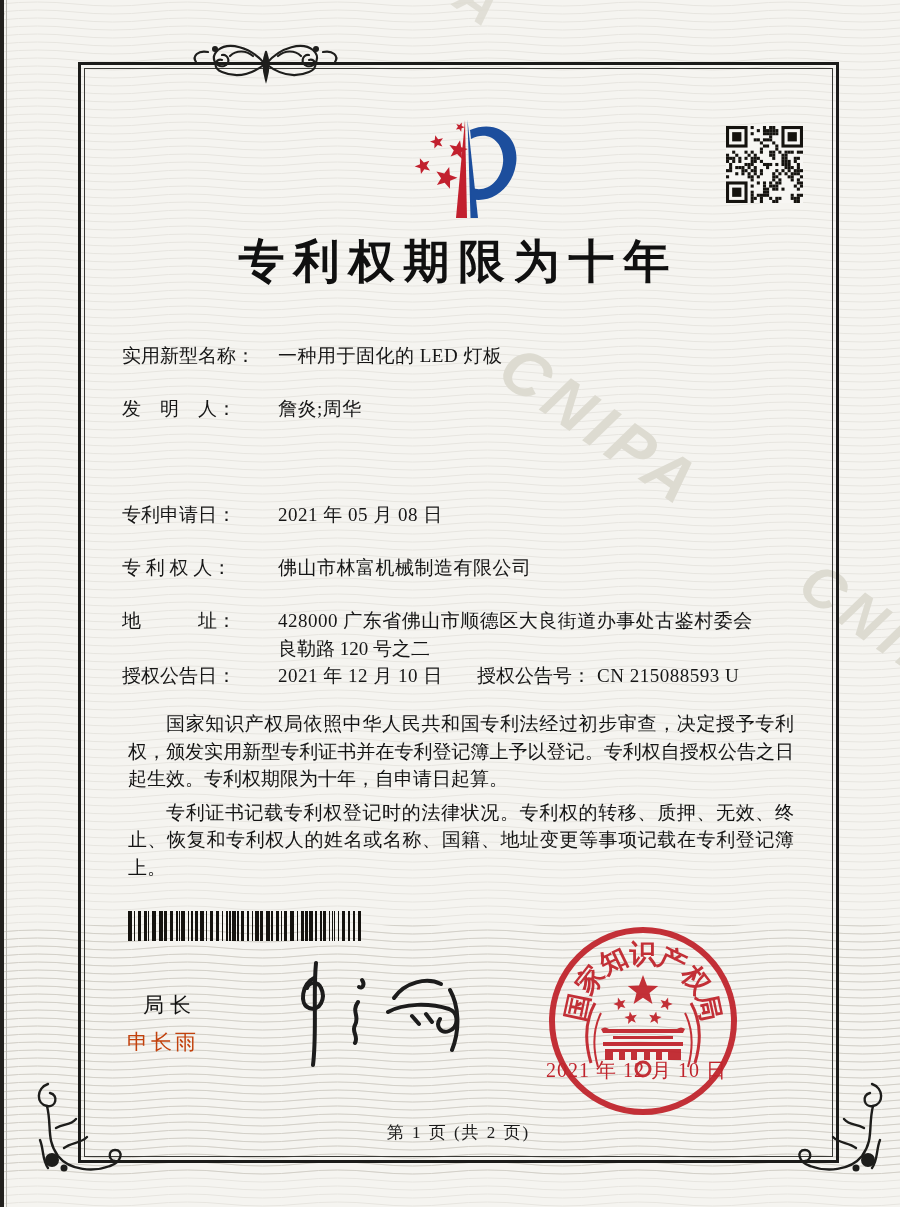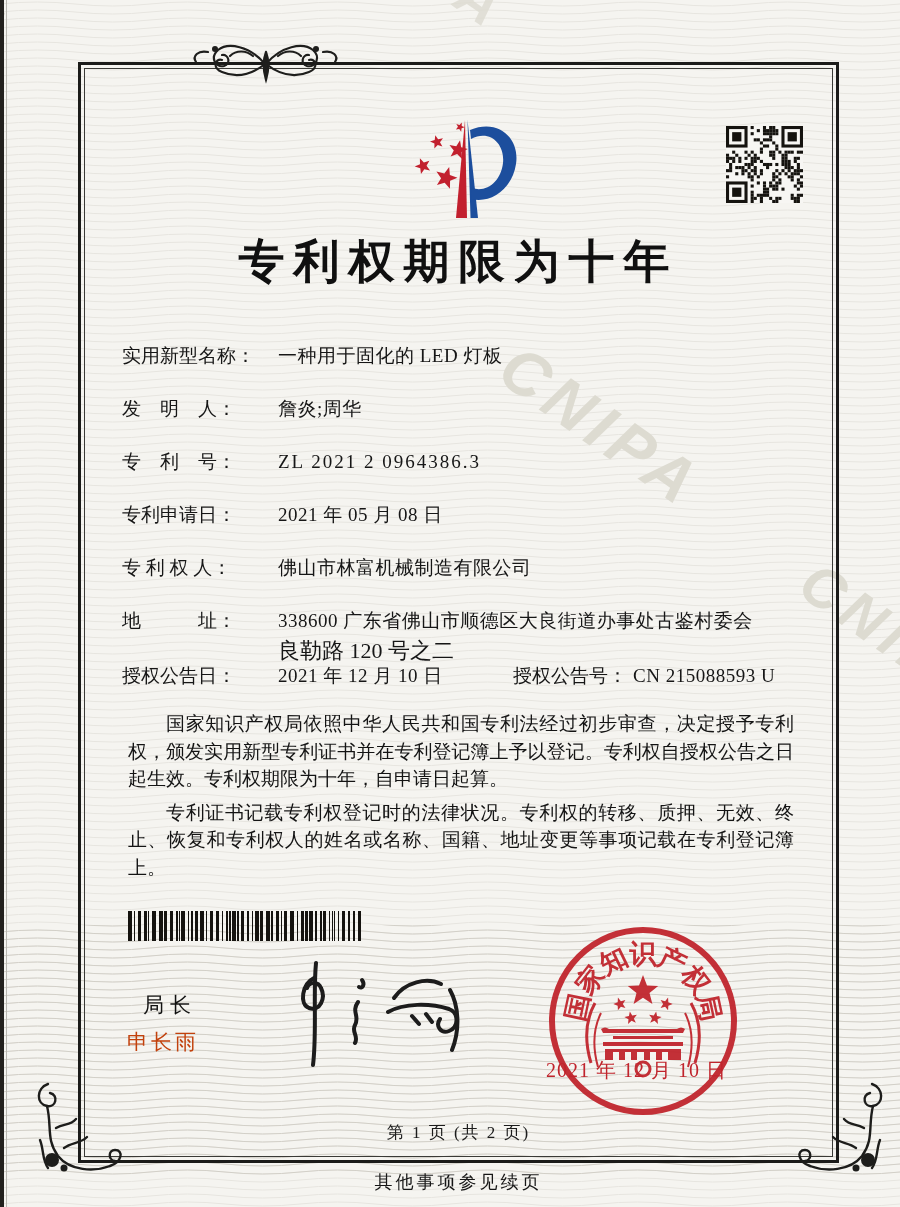--- a/index.html
+++ b/index.html
@@ -27,23 +27,23 @@
 
   .abs{position:absolute;z-index:5;}
   .cert-no{left:122px;top:116px;font-size:19px;letter-spacing:1.5px;color:#151515;}
   .logo{left:386px;top:112px;}
   .qr{left:726px;top:126px;}
   .doc-title{left:78px;top:231px;width:761px;text-align:center;font-size:46px;font-weight:bold;
              letter-spacing:9px;color:#101010;}
   .field{left:122px;font-size:19px;color:#161616;white-space:nowrap;}
   .flabel{display:inline-block;width:156px;}
   .fvalue{letter-spacing:.5px;}
-  .addr2{left:278px;font-size:22px;color:#161616;}
+  .addr2{left:278px;font-size:19px;color:#161616;}
   .grant-no{left:477px;font-size:19px;color:#161616;white-space:nowrap;}
-  .grant-no .flabel{width:auto;margin-right:6px;margin-left:36px;}
+  .grant-no .flabel{width:auto;margin-right:6px;}
   .body-text{left:122px;top:704px;width:678px;font-size:19px;line-height:27.5px;
              text-align:justify;color:#141414;z-index:5;}
   .body-text p{margin:6px;text-indent:2em;}
   .barcode{left:128px;top:911px;}
   .sig-title{left:143px;top:991px;font-size:21px;letter-spacing:6px;color:#111;}
   .sig-name{left:127px;top:1028px;font-size:21px;letter-spacing:3px;color:#c2410c;}
   .signature{left:252px;top:958px;z-index:5;}
   .seal{left:545px;top:923px;z-index:5;opacity:.94;}
   .seal-date{left:546px;top:1057px;font-size:20px;color:#c0242c;letter-spacing:1px;z-index:6;}
   .page-no{left:78px;top:1121px;width:761px;text-align:center;font-size:17px;color:#1c1c1c;letter-spacing:2px;}
@@ -336,31 +336,28 @@
   </svg>
 
   <div class="abs doc-title">专利权期限为十年</div>
 
   <div class="abs field" style="top:343px">
     <span class="flabel">实用新型名称：</span><span class="fvalue">一种用于固化的 LED 灯板</span>
   </div>
   <div class="abs field" style="top:396px">
     <span class="flabel">发　明　人：</span><span class="fvalue">詹炎;周华</span>
   </div>
-  <div class="abs field" style="top:449px">
-    <span class="flabel">专　利　号：</span><span class="fvalue" style="letter-spacing:2px">ZL 2021 2 0964386.3</span>
-  </div>
   <div class="abs field" style="top:502px">
     <span class="flabel">专利申请日：</span><span class="fvalue">2021 年 05 月 08 日</span>
   </div>
   <div class="abs field" style="top:555px">
     <span class="flabel">专 利 权 人：</span><span class="fvalue">佛山市林富机械制造有限公司</span>
   </div>
   <div class="abs field" style="top:608px">
-    <span class="flabel">地　　　址：</span><span class="fvalue">338600 广东省佛山市顺德区大良街道办事处古鉴村委会</span>
+    <span class="flabel">地　　　址：</span><span class="fvalue">428000 广东省佛山市顺德区大良街道办事处古鉴村委会</span>
   </div>
   <div class="abs addr2" style="top:636px">良勒路 120 号之二</div>
   <div class="abs field" style="top:663px">
     <span class="flabel">授权公告日：</span><span class="fvalue">2021 年 12 月 10 日</span>
   </div>
   <div class="abs grant-no" style="top:663px">
     <span class="flabel">授权公告号：</span><span class="fvalue">CN 215088593 U</span>
   </div>
 
   <div class="abs body-text">
@@ -473,15 +470,14 @@
       <circle cx="98" cy="146" r="7" fill="none" stroke="#c0242c" stroke-width="3"></circle>
       <path d="M46,140 C40,120 40,98 50,80" fill="none" stroke="#c0242c" stroke-width="3"></path>
       <path d="M150,140 C156,120 156,98 146,80" fill="none" stroke="#c0242c" stroke-width="3"></path>
       <path d="M53,144 C48,126 48,106 56,90" fill="none" stroke="#c0242c" stroke-width="2"></path>
       <path d="M143,144 C148,126 148,106 140,90" fill="none" stroke="#c0242c" stroke-width="2"></path>
     </g>
   </svg>
   <div class="abs seal-date">2021 年 12 月 10 日</div>
 
   <div class="abs page-no">第 1 页 (共 2 页)</div>
-  <div class="abs foot-note">其他事项参见续页</div>
 
 </div>
 
 </body></html>

